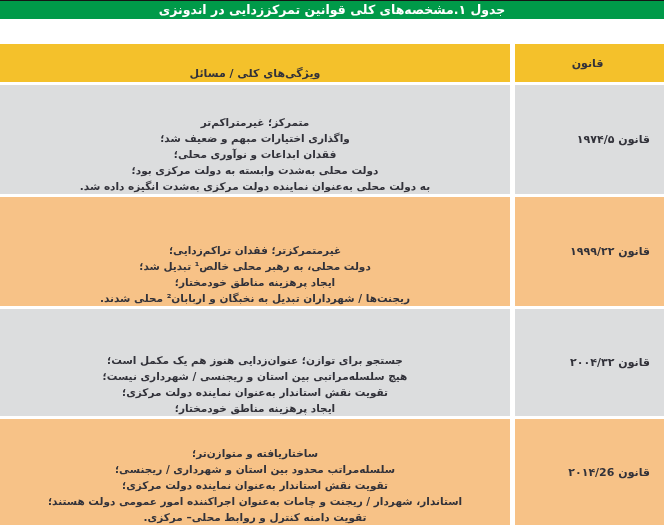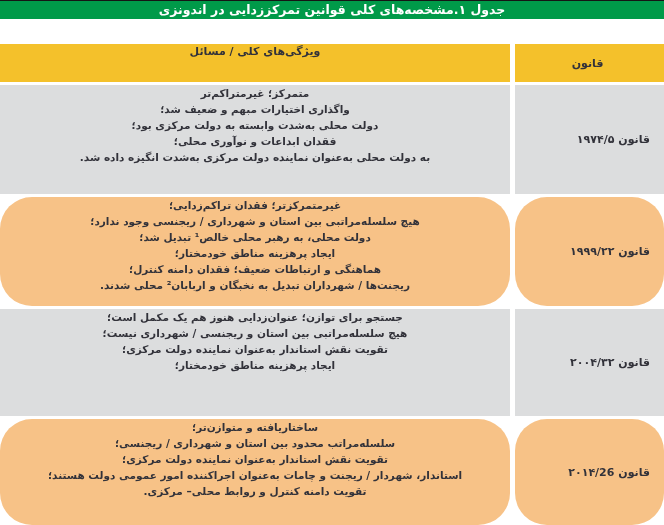--- a/index.html
+++ b/index.html
@@ -38,39 +38,39 @@
   .cell{flex:none;}
   .law-cell{
     width:149px;
     display:flex;align-items:center;
     justify-content:flex-start;      
     padding-right:14px;
     font-size:11px;font-weight:bold;
   }
   .features-cell{
     width:510px;
-    display:flex;flex-direction:column;justify-content:flex-start;margin-left:22px;
+    display:flex;flex-direction:column;justify-content:flex-end;margin-left:22px;
   }
   .features-cell .line{
     text-align:center;
     font-size:10.5px;font-weight:bold;
     line-height:16px;
     white-space:nowrap;
   }
   .header-row{height:38px;}
   .header-row .cell{background:var(--gold);}
   .header-row .law-cell{justify-content:center;padding-right:4px;font-size:11px;}
   .header-row .features-cell{align-items:center;}
   .header-row .features-cell .line{font-size:11px;}
   .r1{height:109px;}
   .r2{height:109px;}
   .r3{height:107px;}
   .r4{height:106px;}
   .gray .cell{background:var(--gray);}
-  .orange .cell{background:var(--orange);border-radius:32px;}
+  .orange .cell{background:var(--orange);}
 </style>
 </head>
 <body>
 
 <div class="page">
 
   <div class="title-bar">
     <span>جدول ۱.مشخصه‌های کلی قوانین تمرکززدایی در اندونزی</span>
   </div>
 
@@ -81,34 +81,32 @@
       <div class="cell features-cell">
         <div class="line">ویژگی‌های کلی / مسائل</div>
       </div>
     </div>
 
     <div class="row r1 gray">
       <div class="cell law-cell">قانون ۱۹۷۴/۵</div>
       <div class="cell features-cell">
         <div class="line">متمرکز؛ غیرمتراکم‌تر</div>
         <div class="line">واگذاری اختیارات مبهم و ضعیف شد؛</div>
+        <div class="line">فقدان ابداعات و نوآوری محلی؛</div>
         <div class="line">دولت محلی به‌شدت وابسته به دولت مرکزی بود؛</div>
-        <div class="line">فقدان ابداعات و نوآوری محلی؛</div>
         <div class="line">به دولت محلی به‌عنوان نماینده دولت مرکزی به‌شدت انگیزه داده شد.</div>
       </div>
     </div>
 
     <div class="row r2 orange">
       <div class="cell law-cell">قانون ۱۹۹۹/۲۲</div>
       <div class="cell features-cell">
         <div class="line">غیرمتمرکزتر؛ فقدان تراکم‌زدایی؛</div>
-        <div class="line">هیچ سلسله‌مراتبی بین استان و شهرداری / ریجنسی وجود ندارد؛</div>
         <div class="line">دولت محلی، به رهبر محلی خالص¹ تبدیل شد؛</div>
         <div class="line">ایجاد پرهزینه مناطق خودمختار؛</div>
-        <div class="line">هماهنگی و ارتباطات ضعیف؛ فقدان دامنه کنترل؛</div>
         <div class="line">ریجنت‌ها / شهرداران تبدیل به نخبگان و اربابان² محلی شدند.</div>
       </div>
     </div>
 
     <div class="row r3 gray">
       <div class="cell law-cell">قانون ۲۰۰۴/۳۲</div>
       <div class="cell features-cell">
         <div class="line">جستجو برای توازن؛ عنوان‌زدایی هنوز هم یک مکمل است؛</div>
         <div class="line">هیچ سلسله‌مراتبی بین استان و ریجنسی / شهرداری نیست؛</div>
         <div class="line">تقویت نقش استاندار به‌عنوان نماینده دولت مرکزی؛</div>

